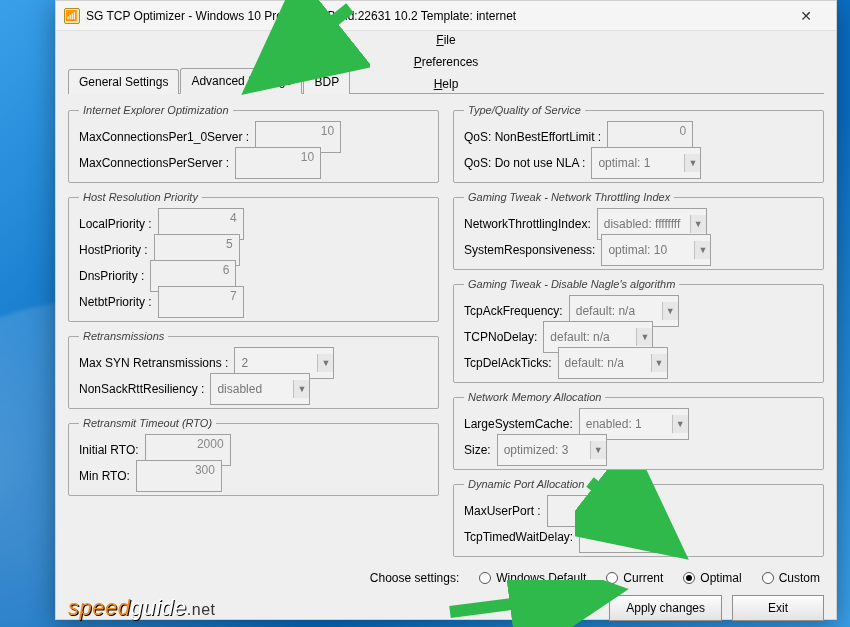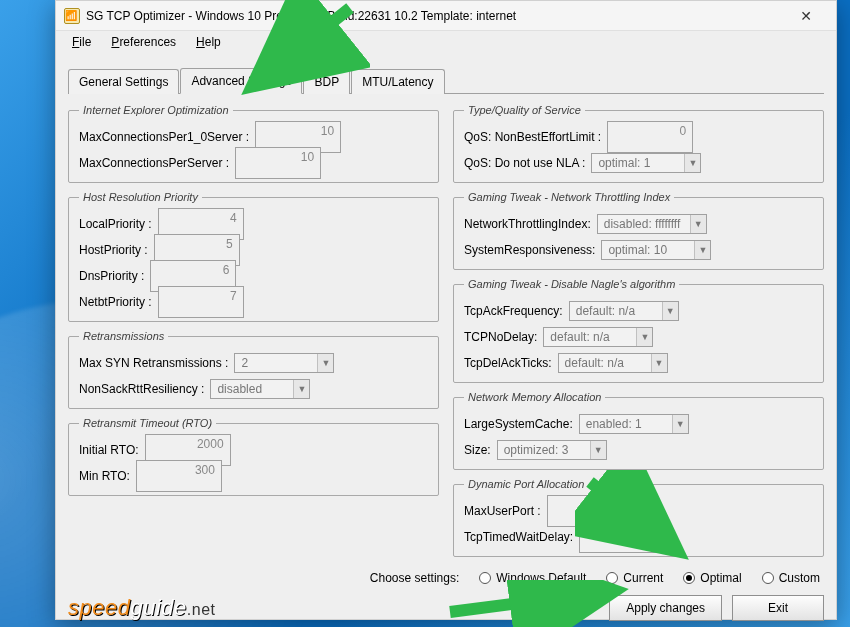--- a/index.html
+++ b/index.html
@@ -52,20 +52,21 @@
     border-radius:2px;
     font-size:10px;
   }
   .close-btn { width:44px; height:28px; display:flex; align-items:center; justify-content:center; font-size:14px; color:#333; }
 
   .menubar {
     height:22px;
     display:flex; align-items:center;
     padding: 0 8px;
     gap: 4px;
+    flex-direction: column;
   }
   .menubar span { padding:2px 8px; }
   .menubar span u { text-decoration: underline; }
 
   .client {
     padding: 8px 12px 10px 12px;
   }
 
   .tabs {
     display:flex;
@@ -125,21 +126,21 @@
     border:1px solid #a0a0a0;
     background:#fff;
     text-align:right;
     padding:2px 6px;
     font-size:12px;
     color:#666;
   }
   .val.readonly { background:#f0f0f0; color:#888; }
   .combo {
     width:100px;
-    height:20px;
+    height:32px;
     display:flex;
     align-items:center;
     border:1px solid #a0a0a0;
     background:#f2f2f2;
     color:#777;
     font-size:12px;
   }
   .combo .txt { flex:1; padding:0 6px; white-space:nowrap; overflow:hidden; }
   .combo .arr {
     width:16px;
@@ -221,21 +222,20 @@
     <span><u>P</u>references</span>
     <span><u>H</u>elp</span>
   </div>
 
   <div class="client">
 
     <div class="tabs">
       <div class="tab">General Settings</div>
       <div class="tab active">Advanced Settings</div>
       <div class="tab">BDP</div>
-      <div class="tab">MTU/Latency</div>
     </div>
 
     <div class="cols">
 
       <div class="col">
 
         <fieldset>
           <legend>Internet Explorer Optimization</legend>
           <div class="row">
             <label>MaxConnectionsPer1_0Server :</label>

